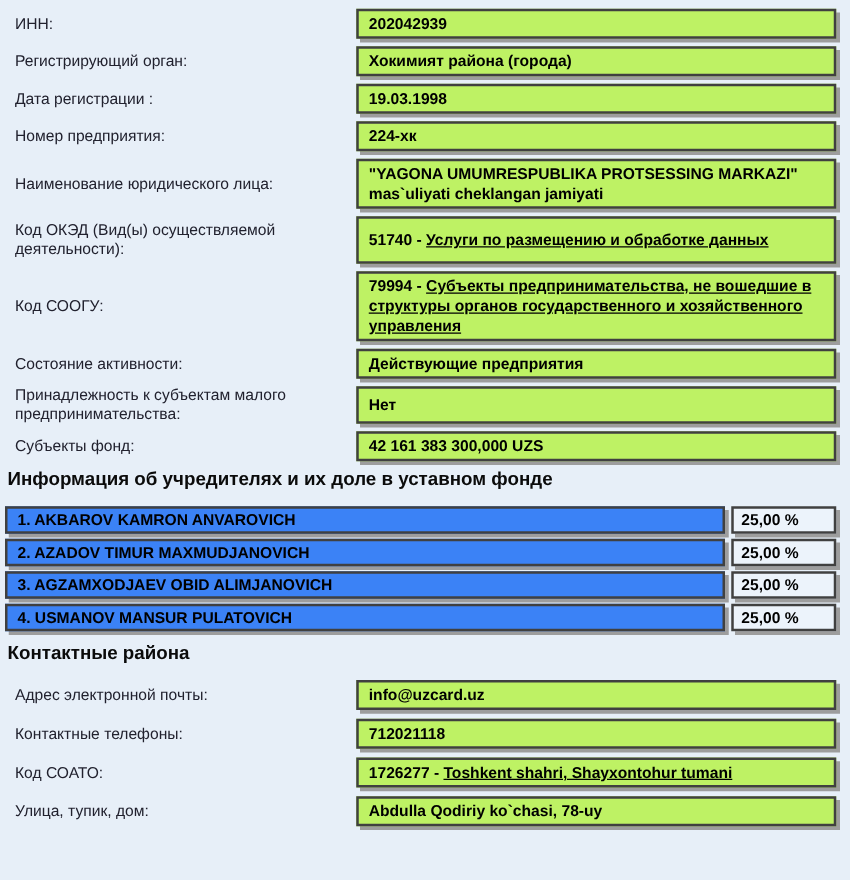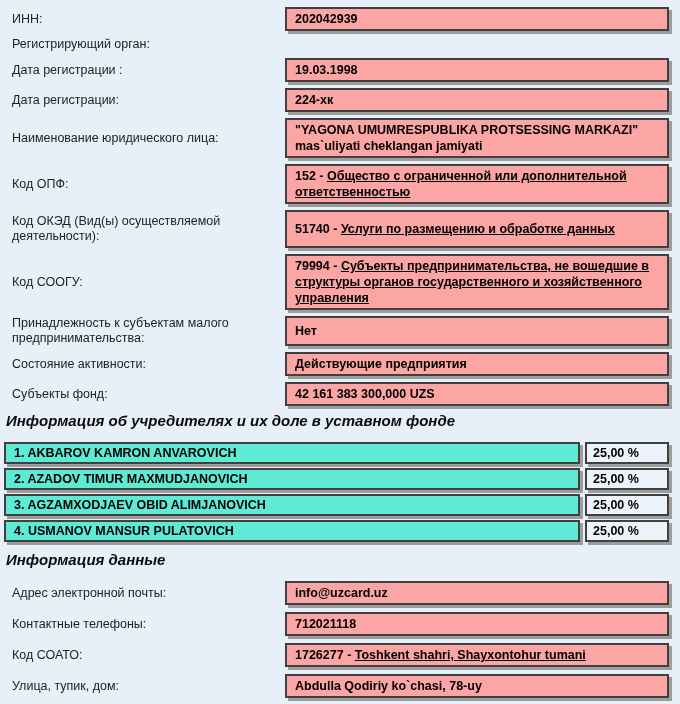--- a/index.html
+++ b/index.html
@@ -18,41 +18,41 @@
   .kv-label {
     width:281px; flex:none;
     display:flex; align-items:center;
     padding-left:8px; padding-right:12px;
     font-size:12.5px; line-height:15px; color:#21212e;
   }
   .kv-value-box {
     flex:1;
     display:flex; align-items:center;
     border:2px solid #404040;
-    background:#fca5a5;
+    background:#bef264;
     box-shadow:3px 3px 0 #9d9d9d;
     padding:2px 8px;
     margin-right:3px;
     min-height:21px;
   }
   .kv-value-box.pad-tall { padding-top:9px; padding-bottom:9px; }
   .kv-text {
     font-size:12.5px; font-weight:bold; color:#000; line-height:16px;
   }
   .val-link { color:#000; text-decoration:underline; }
   .section-title {
     font-size:15px; font-weight:bold; color:#0b0b0b;
-    margin:5px 0 12px 2px; line-height:18px;font-style:italic;
+    margin:5px 0 12px 2px; line-height:18px;
   }
   .section-title.mt { margin-top:9px; }
   .founder-row { display:flex; align-items:stretch; margin-bottom:4px; }
   .founder-name-box {
     flex:1;
     display:flex; align-items:center;
-    border:2px solid #404040; background:#5eead4;
+    border:2px solid #404040; background:#3b82f6;
     box-shadow:3px 3px 0 #9d9d9d;
     padding:1px 8px; min-height:21px;
   }
   .founder-share-box {
     width:84px; flex:none; margin-left:5px; margin-right:3px;
     display:flex; align-items:center;
     border:2px solid #404040; background:#ecf3fb;
     box-shadow:3px 3px 0 #9d9d9d;
     padding:1px 6px; min-height:21px;
   }
@@ -68,79 +68,76 @@
 
     <div class="kv-row">
       <div class="kv-label">ИНН:</div>
       <div class="kv-value-box">
         <div class="kv-text">202042939</div>
       </div>
     </div>
 
     <div class="kv-row">
       <div class="kv-label">Регистрирующий орган:</div>
+      <div class="kv-value-box">
+        <div class="kv-text">Хокимият района (города)</div>
+      </div>
     </div>
 
     <div class="kv-row">
       <div class="kv-label">Дата регистрации :</div>
       <div class="kv-value-box">
         <div class="kv-text">19.03.1998</div>
       </div>
     </div>
 
     <div class="kv-row">
-      <div class="kv-label">Дата регистрации:</div>
+      <div class="kv-label">Номер предприятия:</div>
       <div class="kv-value-box">
         <div class="kv-text">224-хк</div>
       </div>
     </div>
 
     <div class="kv-row">
       <div class="kv-label">Наименование юридического лица:</div>
       <div class="kv-value-box">
         <div class="kv-text">"YAGONA UMUMRESPUBLIKA PROTSESSING MARKAZI" mas`uliyati cheklangan jamiyati</div>
       </div>
     </div>
 
-    <div class="kv-row">
-      <div class="kv-label">Код ОПФ:</div>
-      <div class="kv-value-box">
-        <div class="kv-text"><span>152 - </span><a href="#" class="val-link">Общество с ограниченной или дополнительной ответственностью</a></div>
-      </div>
-    </div>
 
     <div class="kv-row">
       <div class="kv-label">Код ОКЭД (Вид(ы) осуществляемой деятельности):</div>
       <div class="kv-value-box pad-tall">
         <div class="kv-text"><span>51740 - </span><a href="#" class="val-link">Услуги по размещению и обработке данных</a></div>
       </div>
     </div>
 
     <div class="kv-row">
       <div class="kv-label">Код СООГУ:</div>
       <div class="kv-value-box">
         <div class="kv-text"><span>79994 - </span><a href="#" class="val-link">Субъекты предпринимательства, не вошедшие в структуры органов государственного и хозяйственного управления</a></div>
       </div>
     </div>
 
     <div class="kv-row">
+      <div class="kv-label">Состояние активности:</div>
+      <div class="kv-value-box">
+        <div class="kv-text">Действующие предприятия</div>
+      </div>
+    </div>
+
+    <div class="kv-row">
       <div class="kv-label">Принадлежность к субъектам малого предпринимательства:</div>
       <div class="kv-value-box">
         <div class="kv-text">Нет</div>
       </div>
     </div>
 
     <div class="kv-row">
-      <div class="kv-label">Состояние активности:</div>
-      <div class="kv-value-box">
-        <div class="kv-text">Действующие предприятия</div>
-      </div>
-    </div>
-
-    <div class="kv-row">
       <div class="kv-label">Субъекты фонд:</div>
       <div class="kv-value-box">
         <div class="kv-text">42 161 383 300,000 UZS</div>
       </div>
     </div>
 
   </div>
 
   <div class="section-title">Информация об учредителях и их доле в уставном фонде</div>
 
@@ -172,21 +169,21 @@
     <div class="founder-row">
       <div class="founder-name-box">
         <div class="kv-text">4. USMANOV MANSUR PULATOVICH</div>
       </div>
       <div class="founder-share-box">
         <div class="kv-text">25,00 %</div>
       </div>
     </div>
   </div>
 
-  <div class="section-title mt">Информация данные</div>
+  <div class="section-title mt">Контактные района</div>
 
   <div class="kv-section contacts">
 
     <div class="kv-row">
       <div class="kv-label">Адрес электронной почты:</div>
       <div class="kv-value-box">
         <div class="kv-text">info@uzcard.uz</div>
       </div>
     </div>
 

